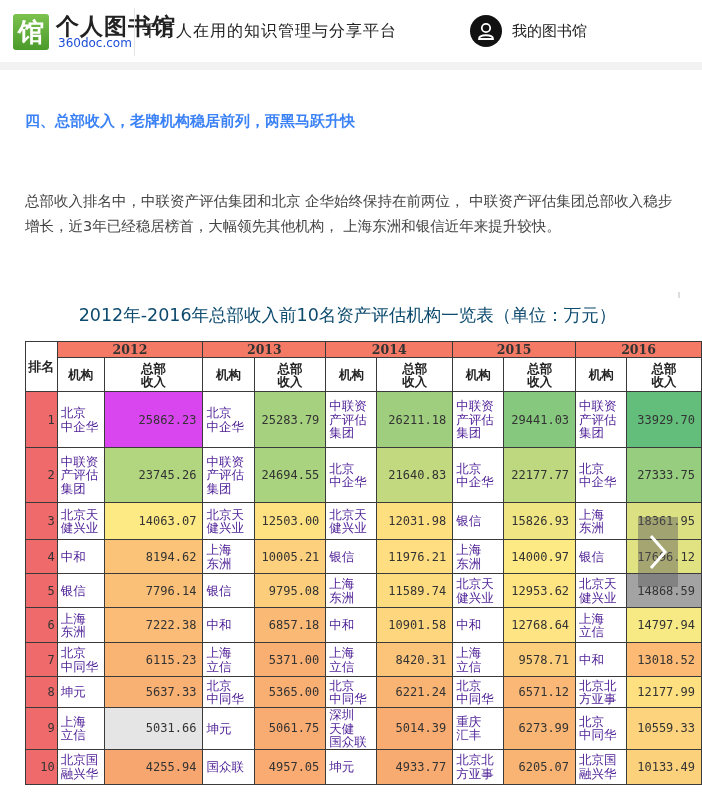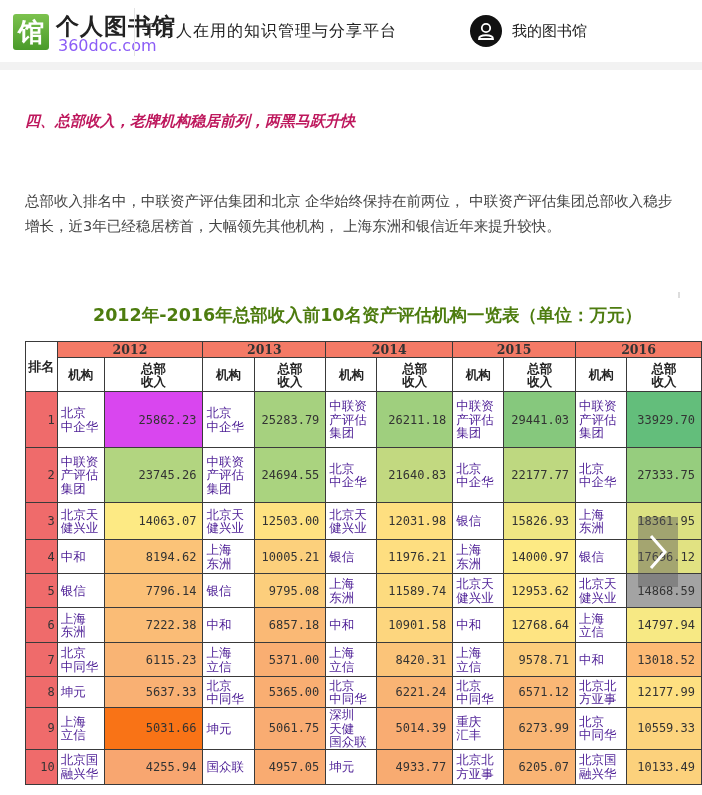--- a/index.html
+++ b/index.html
@@ -6,32 +6,32 @@
   html, body { width: 702px; height: 795px; overflow: hidden; background: #ffffff; }
   body { font-family: "DejaVu Sans", "Liberation Sans", sans-serif; color: #333; position: relative; }
 
   .header { position: absolute; left: 0; top: 0; width: 702px; height: 62px; background: #fff; }
   .header-strip { position: absolute; left: 0; top: 62px; width: 702px; height: 8px; background: #f2f2f2; }
   .logo-box { position: absolute; left: 13px; top: 14px; width: 36px; height: 36px; border-radius: 3px;
     background: linear-gradient(#7cc24e, #4a9a2a); color: #fff; font-size: 26px; font-weight: bold;
     display: flex; align-items: center; justify-content: center; line-height: 1; }
   .logo-title { position: absolute; left: 56px; top: 11px; font-size: 23px; font-weight: bold; color: #222;
     font-family: "DejaVu Serif", "Liberation Serif", serif; letter-spacing: 1px; }
-  .logo-sub { position: absolute; left: 58px; top: 36px; font-size: 16px; color: #8b5cf6; }
+  .logo-sub { position: absolute; left: 58px; top: 36px; font-size: 12px; color: #1d4ed8; }
   .divider { position: absolute; left: 134px; top: 8px; width: 1px; height: 48px; background: #e4e4e4; }
   .slogan { position: absolute; left: 142px; top: 21px; font-size: 16px; color: #222;
     font-family: "DejaVu Serif", "Liberation Serif", serif; letter-spacing: 1px; }
   .user-icon { position: absolute; left: 470px; top: 15px; width: 32px; height: 32px; border-radius: 50%; background: #111;
     display: flex; align-items: center; justify-content: center; }
   .mylib { position: absolute; left: 512px; top: 22px; font-size: 15px; color: #222; }
 
-  .section-heading { position: absolute; left: 25px; top: 112px; font-size: 15px; font-weight: bold; color: #be185d; font-style: italic; }
+  .section-heading { position: absolute; left: 25px; top: 112px; font-size: 15px; font-weight: bold; color: #3b82f6; }
   .para { position: absolute; left: 25px; top: 189px; width: 660px; font-size: 14.5px; line-height: 25px; color: #444; }
 
-  .table-title { position: absolute; left: 40px; top: 303px; width: 655px; text-align: center; font-size: 17.5px; font-weight: bold; color: #4d7c0f; }
+  .table-title { position: absolute; left: 20px; top: 303px; width: 655px; text-align: center; font-size: 17.5px; font-weight: normal; color: #0c4a6e; }
   .edge-mark { position: absolute; left: 678px; top: 292px; width: 2px; height: 6px; background: #ddd; }
 
   table.rank { position: absolute; left: 25px; top: 341px; border-collapse: collapse; table-layout: fixed;
     font-family: "DejaVu Sans", sans-serif; }
   table.rank td, table.rank th { border: 1px solid #3a3a3a; padding: 0; overflow: hidden; }
   .yr { background: #f47a66; color: #333; font-family: "DejaVu Serif", "Liberation Serif", serif; font-size: 12.5px;
     font-weight: bold; height: 16px; text-align: center; }
   .sub { background: #fff; font-size: 12.5px; font-weight: bold; color: #222; text-align: center; line-height: 13px; height: 34px; }
   .rank-h { background: #fff; font-size: 13px; font-weight: bold; color: #222; text-align: center; }
   .rk { background: #ef6b6b; color: #333; text-align: right; padding-right: 2px !important; font-size: 12px; font-family: "DejaVu Sans Mono", monospace; }
@@ -337,21 +337,21 @@
           <div>方亚事</div>
         </td>
         <td class="rev" style="background: rgb(254, 224, 129);">12177.99</td>
       </tr>
       <tr style="height: 41px;">
         <td class="rk">9</td>
         <td class="org">
           <div>上海</div>
           <div>立信</div>
         </td>
-        <td class="rev" style="background: #f97316; padding-left: 41px;">5031.66</td>
+        <td class="rev" style="background: #e5e5e5; padding-left: 41px;">5031.66</td>
         <td class="org">
           <div>坤元</div>
         </td>
         <td class="rev" style="background: rgb(249, 172, 114);">5061.75</td>
         <td class="org">
           <div>深圳</div>
           <div>天健</div>
           <div>国众联</div>
         </td>
         <td class="rev" style="background: rgb(249, 172, 114);">5014.39</td>

